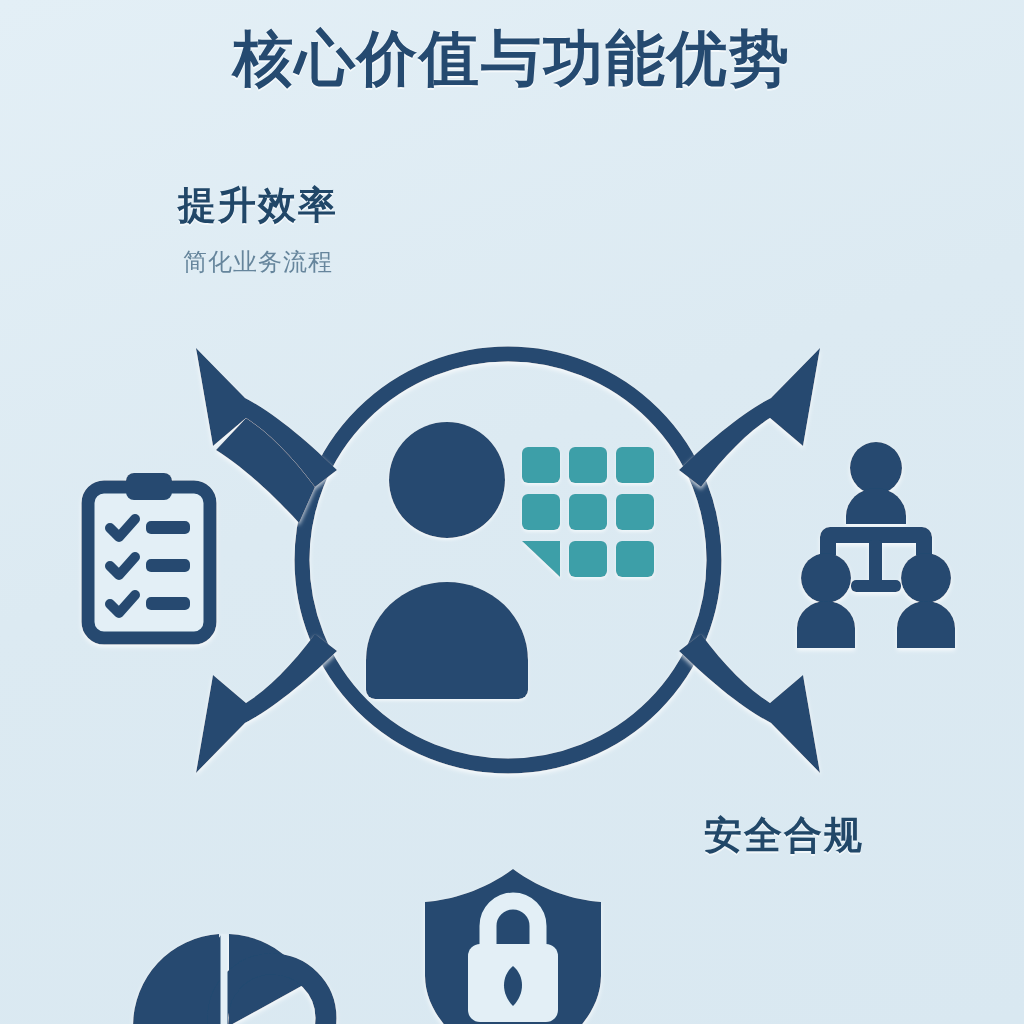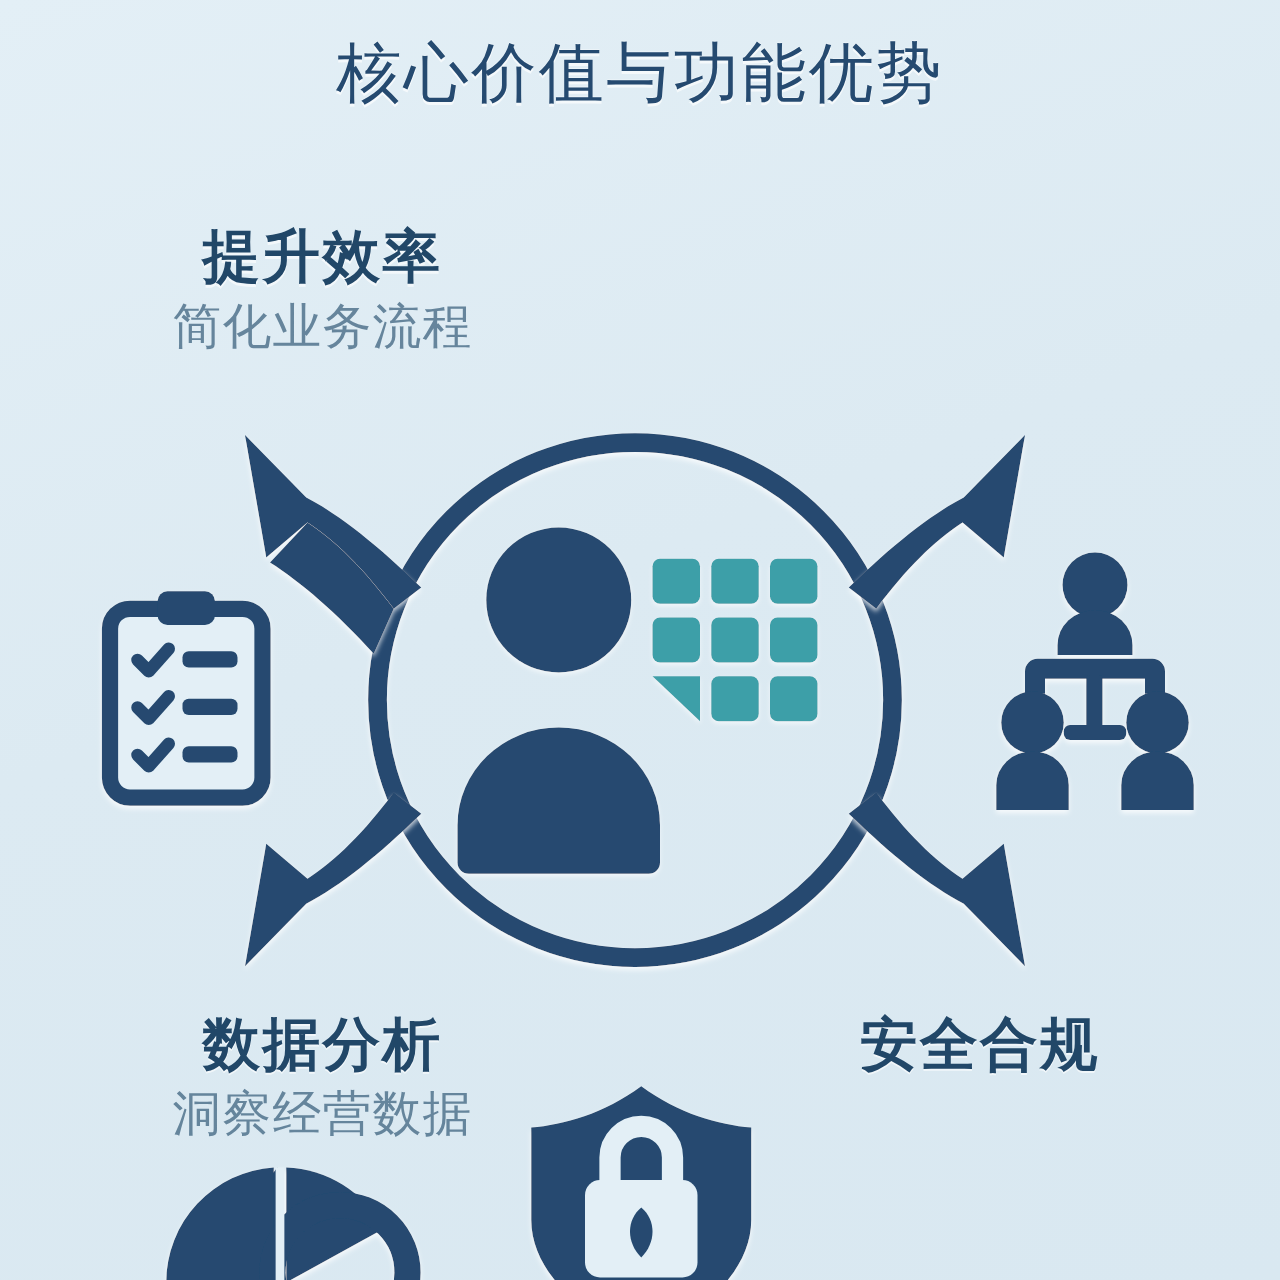--- a/index.html
+++ b/index.html
@@ -23,53 +23,53 @@
     overflow: hidden;
   }
 
   
   .title {
     position: absolute;
     left: 0;
     top: 12px;
     width: 1024px;
     text-align: center;
-    font-size: 52px;
+    font-size: 60px;
     line-height: 94px;
-    font-weight: normal;
+    font-weight: bold;
     letter-spacing: 2px;
     color: #254a70;
     text-shadow: 0 2px 0 rgba(255,255,255,0.65),
                  0 -1px 0 rgba(255,255,255,0.35);
     white-space: nowrap;
   }
 
   
   .quad {
     position: absolute;
     width: 360px;
     text-align: center;
   }
   .quad.tl { left: 78px;  top: 176px; }
   .quad.tr { left: 580px; top: 176px; }
   .quad.bl { left: 78px;  top: 806px; }
   .quad.br { left: 604px; top: 806px; }
 
   .quad-title {
-    font-size: 46px;
+    font-size: 38px;
     line-height: 58px;
     font-weight: bold;
     color: #214768;
     letter-spacing: 2px;
     text-shadow: 0 2px 0 rgba(255,255,255,0.6);
     white-space: nowrap;
   }
   .quad-sub {
     margin-top: 8px;
-    font-size: 39px;
+    font-size: 24px;
     line-height: 40px;
     color: #5c7d95;
     letter-spacing: 1px;
     white-space: nowrap;
     opacity: .92;
     filter: blur(0.35px);
   }
 
   
   #art {
@@ -88,24 +88,20 @@
   <div class="title">核心价值与功能优势</div>
 
   <div class="quad tl">
     <div class="quad-title">提升效率</div>
     <div class="quad-sub">简化业务流程</div>
   </div>
 
   <div class="quad tr">
   </div>
 
-  <div class="quad bl">
-    <div class="quad-title">数据分析</div>
-    <div class="quad-sub">洞察经营数据</div>
-  </div>
 
   <div class="quad br">
     <div class="quad-title">安全合规</div>
   </div>
 
   <svg id="art" viewBox="0 0 1024 1024" xmlns="http://www.w3.org/2000/svg">
 
     <defs>
       <filter id="softshadow" x="-30%" y="-30%" width="160%" height="160%">
         <feDropShadow dx="0" dy="2.5" stdDeviation="2.2" flood-color="#ffffff" flood-opacity="0.75"></feDropShadow>

